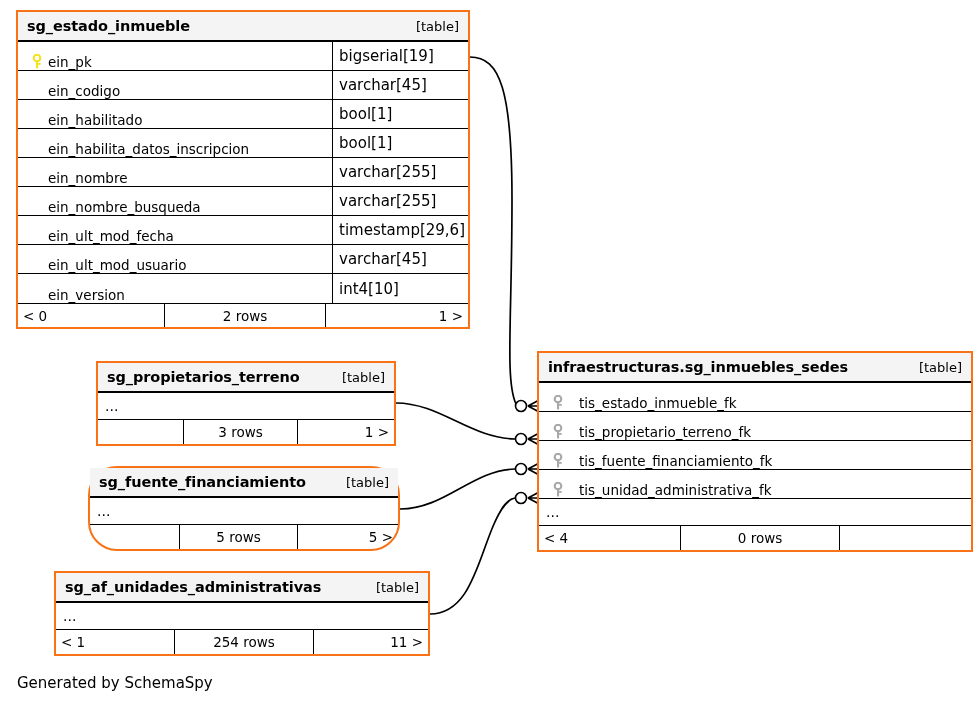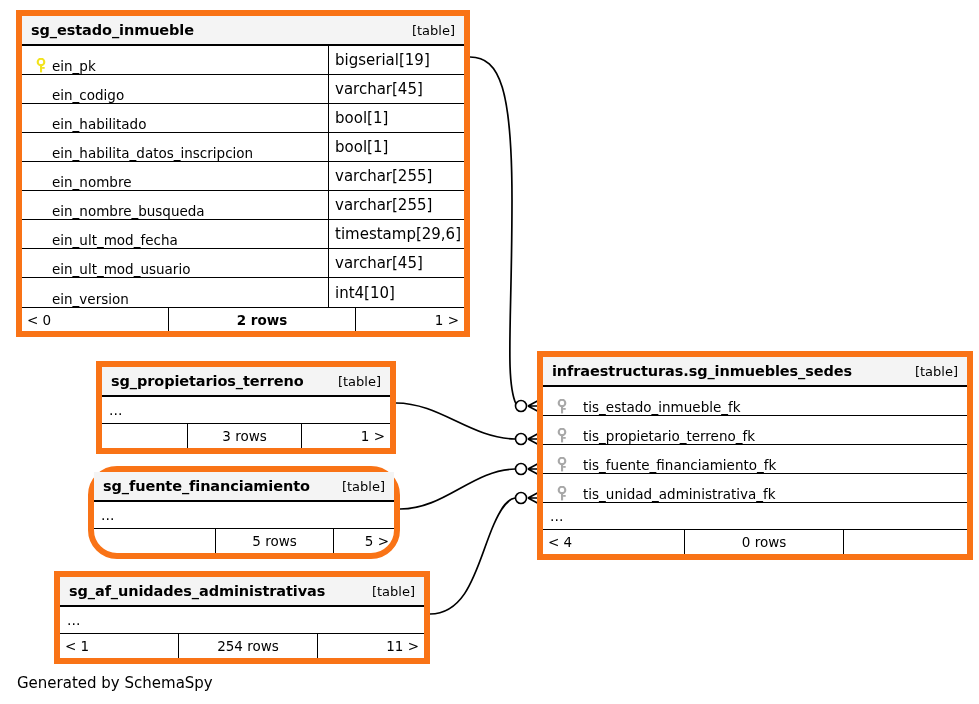--- a/index.html
+++ b/index.html
@@ -27,21 +27,21 @@
     position: absolute;
     left: 0; top: 0;
     width: 979px;
     height: 704px;
     pointer-events: none;
   }
 
   .table-box {
     position: absolute;
     box-sizing: border-box;
-    border: 6px solid #f97316;
+    border: 2px solid #f97316;
     background: #ffffff;
   }
 
   .tbl-header {
     box-sizing: border-box;
     background: #f4f4f4;
     border-bottom: 2px solid #000000;
     display: flex;
     align-items: center;
     justify-content: space-between;
@@ -257,21 +257,21 @@
     <div class="tbl-row noborder">
       <div class="cell-name">
         <span class="keyslot"></span>
         <span>ein_version</span>
       </div>
       <div class="cell-type" style="width:136px;">int4[10]</div>
     </div>
 
     <div class="tbl-footer">
       <div class="foot-left" style="width:146px;">&lt; 0</div>
-      <div class="foot-mid" style="width:188px;font-weight:bold;">2 rows</div>
+      <div class="foot-mid" style="width:162px;">2 rows</div>
       <div class="foot-right" style="flex:1 1 auto;">1 &gt;</div>
     </div>
   </div>
 
   <div class="table-box" style="left:96px; top:361px; width:300px;">
     <div class="tbl-header">
       <span class="tbl-title">sg_propietarios_terreno</span>
       <span class="tbl-tag">[table]</span>
     </div>
     <div class="ellipsis-row">...</div>
@@ -281,21 +281,21 @@
       <div class="foot-right" style="flex:1 1 auto;">1 &gt;</div>
     </div>
   </div>
 
   <div class="table-box" style="left:88px; top:466px; width:312px;border-radius:29px;">
     <div class="tbl-header">
       <span class="tbl-title">sg_fuente_financiamiento</span>
       <span class="tbl-tag">[table]</span>
     </div>
     <div class="ellipsis-row">...</div>
-    <div class="tbl-footer" style="border-top:none;margin-left:32px;">
+    <div class="tbl-footer" style="border-top:none;">
       <div class="foot-left" style="width:89px;"></div>
       <div class="foot-mid" style="width:119px;">5 rows</div>
       <div class="foot-right" style="flex:1 1 auto;">5 &gt;</div>
     </div>
   </div>
 
   <div class="table-box" style="left:54px; top:571px; width:376px;">
     <div class="tbl-header">
       <span class="tbl-title">sg_af_unidades_administrativas</span>
       <span class="tbl-tag">[table]</span>

